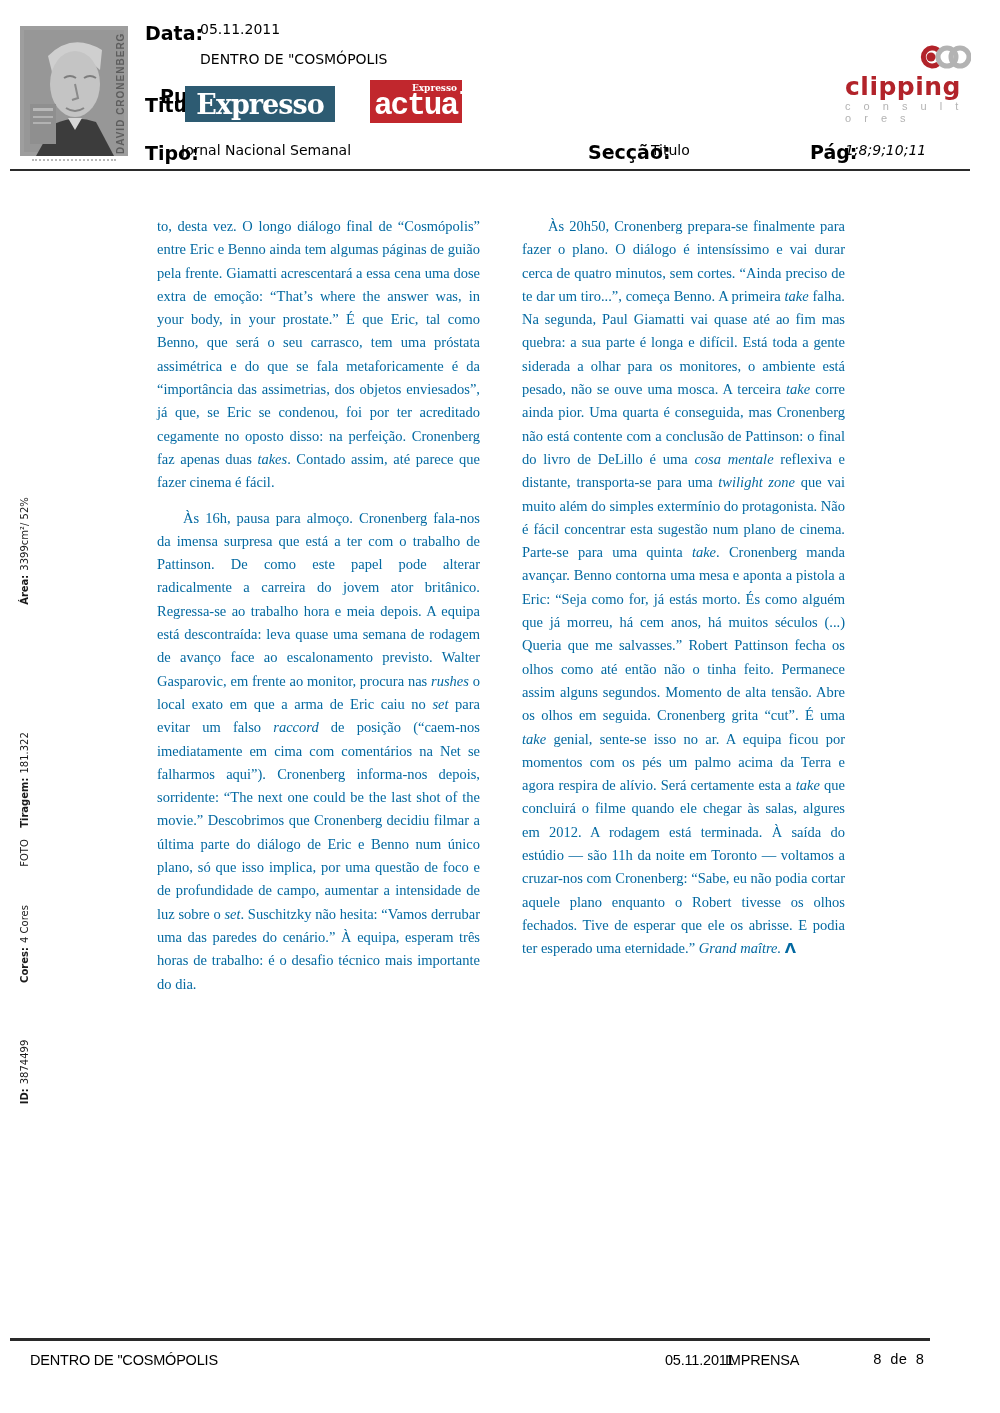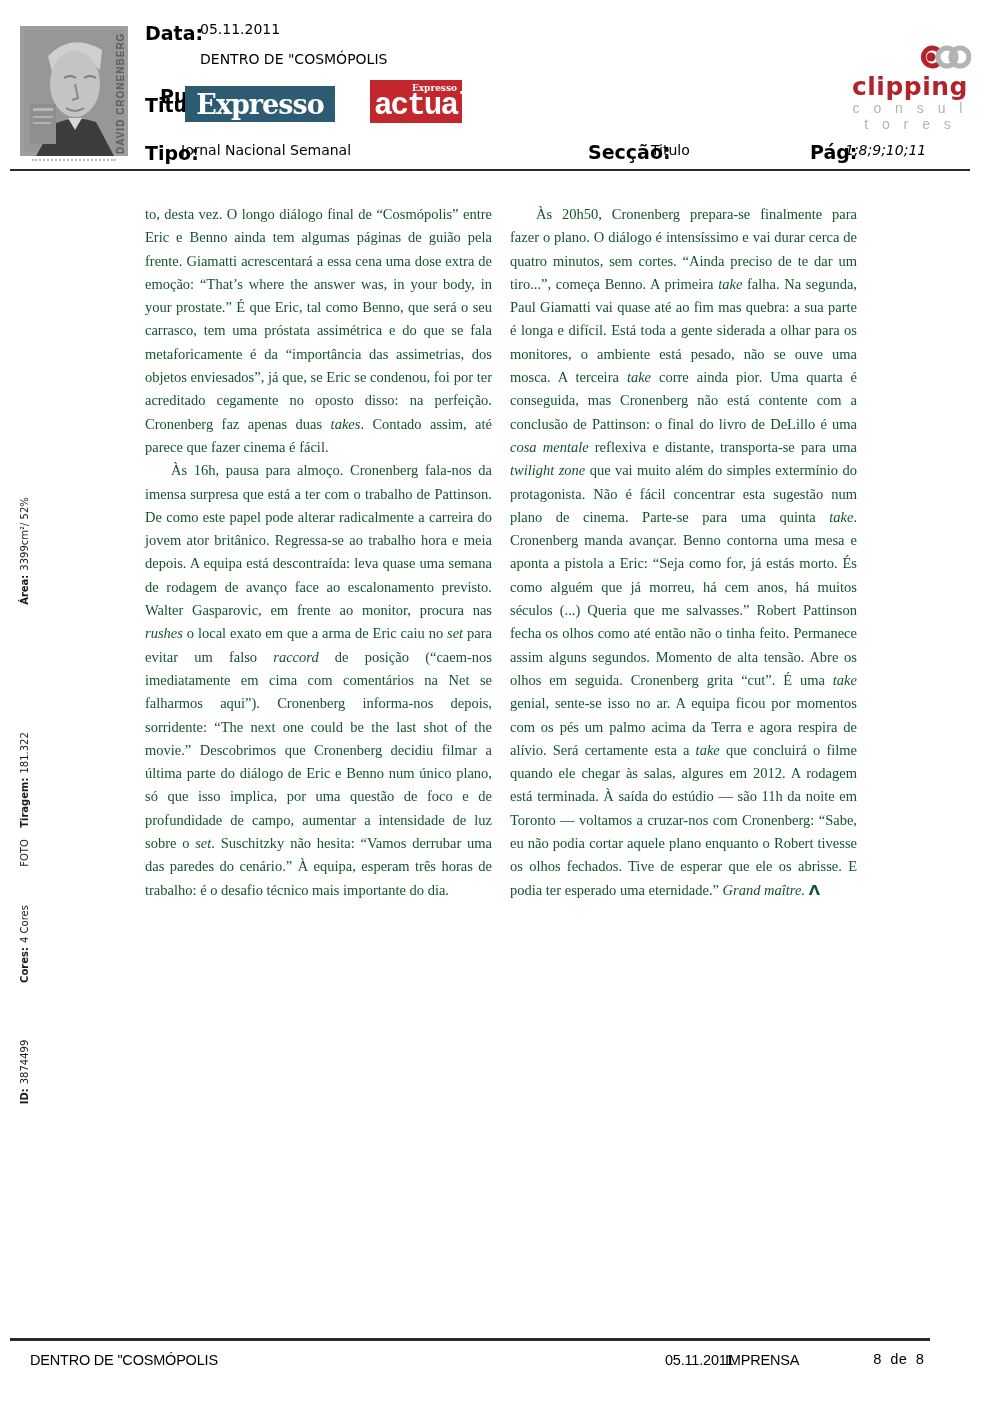--- a/index.html
+++ b/index.html
@@ -29,45 +29,45 @@
   }
   .logo-actual{position:absolute;left:370px;top:80px;width:92px;height:43px;background:#c1272d;}
   .logo-actual .word{
     position:absolute;left:4px;bottom:0px;color:#fff;font-family:Liberation Mono, monospace;
     font-weight:bold;font-size:31px;line-height:34px;letter-spacing:-2px;
   }
   .logo-actual .small{
     position:absolute;top:3px;right:5px;color:#fff;font-family:"DejaVu Serif",serif;
     font-weight:bold;font-size:9px;
   }
-  .logo-clipping{position:absolute;left:845px;top:40px;width:130px;text-align:center;}
+  .logo-clipping{position:absolute;left:845px;top:40px;width:130px;text-align:left;}
   .logo-clipping svg{display:block;margin:0 4px 0 auto;}
   .logo-clipping .word{
     font-family:"DejaVu Sans",sans-serif;font-weight:bold;font-size:25px;line-height:25px;
     color:#b2232a;letter-spacing:0.5px;
   }
   .logo-clipping .sub{
-    font-family:"Liberation Sans",sans-serif;font-size:14px;color:#b3b3b3;
+    font-family:"Liberation Sans",sans-serif;font-size:11px;color:#b3b3b3;
     letter-spacing:5px;margin-top:1px;
   }
 
   
   .vmeta{
     position:absolute;left:24px;transform:translate(-50%,-50%) rotate(-90deg);
     white-space:nowrap;font-size:10px;color:#1a1a1a;font-family:"DejaVu Sans",sans-serif;
   }
   .vmeta b{font-weight:bold;margin-right:4px;}
 
   
   .col{position:absolute;top:203px;width:347px;}
   .col-left{left:145px;}
   .col-right{left:510px;}
   p.para{
-    margin:0;text-align:justify;font-family:"Liberation Serif",serif;
-    font-size:14.5px;line-height:23.3px;color:#14532d;
+    margin:12px;text-align:justify;font-family:"Liberation Serif",serif;
+    font-size:14.5px;line-height:23.3px;color:#0369a1;
   }
   p.para.indent{text-indent:26px;}
   p.para em{font-style:italic;}
   p.para b.endmark{font-family:"DejaVu Sans",sans-serif;font-style:normal;}
 
   
   .ftr-rule{position:absolute;left:10px;top:1338px;width:920px;border-top:3px solid #2a2a2a;}
   .ftr-text{position:absolute;top:1352px;font-family:"Liberation Sans",sans-serif;font-size:14.5px;letter-spacing:-0.2px;white-space:nowrap;}
 </style>
 </head>

